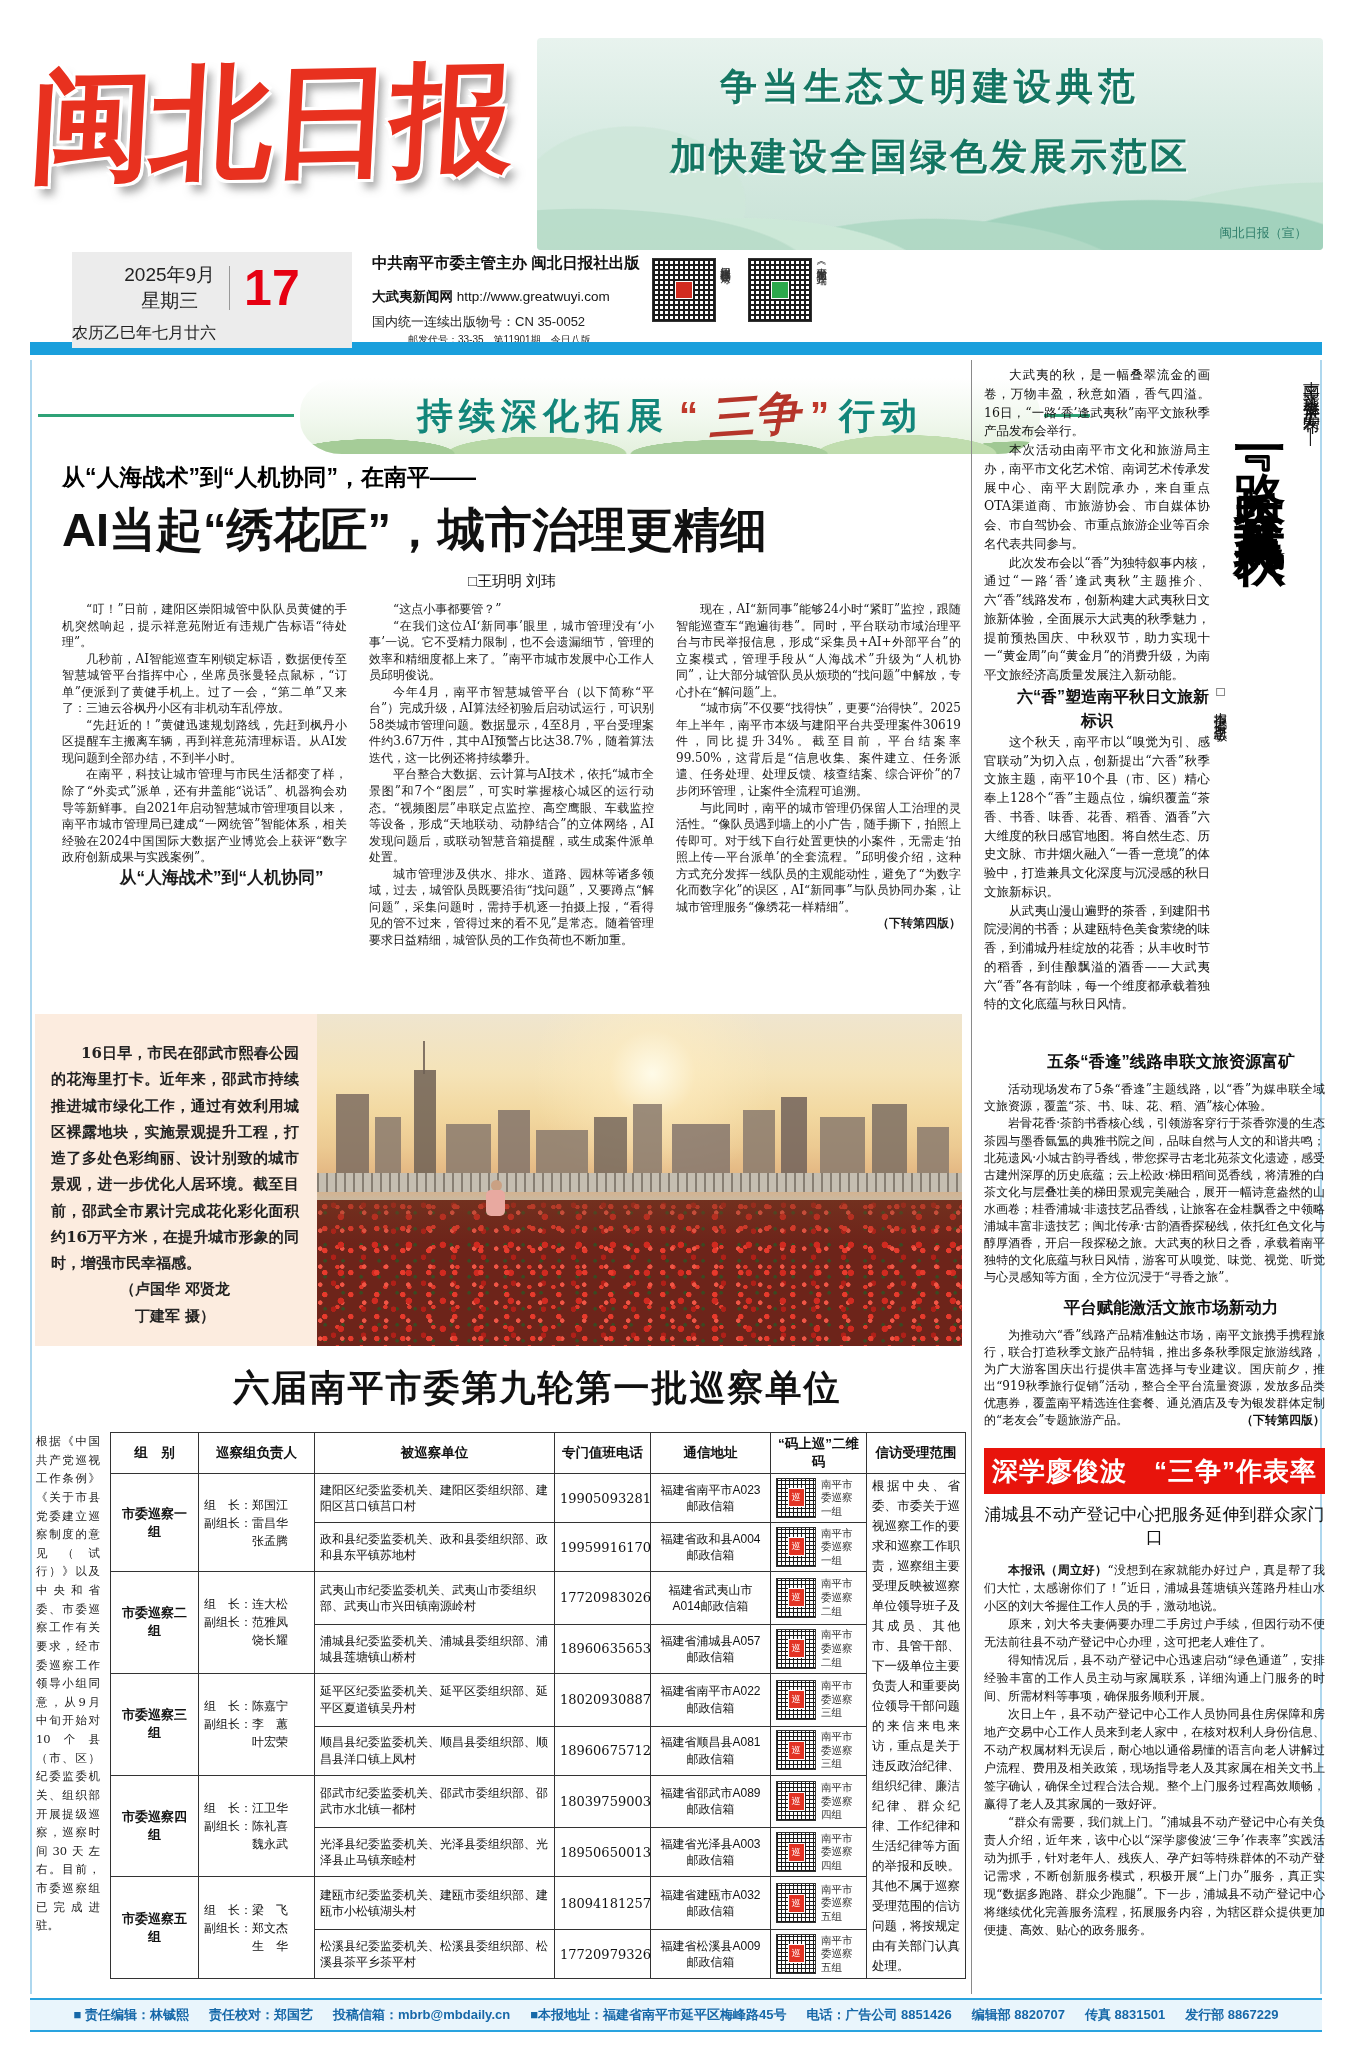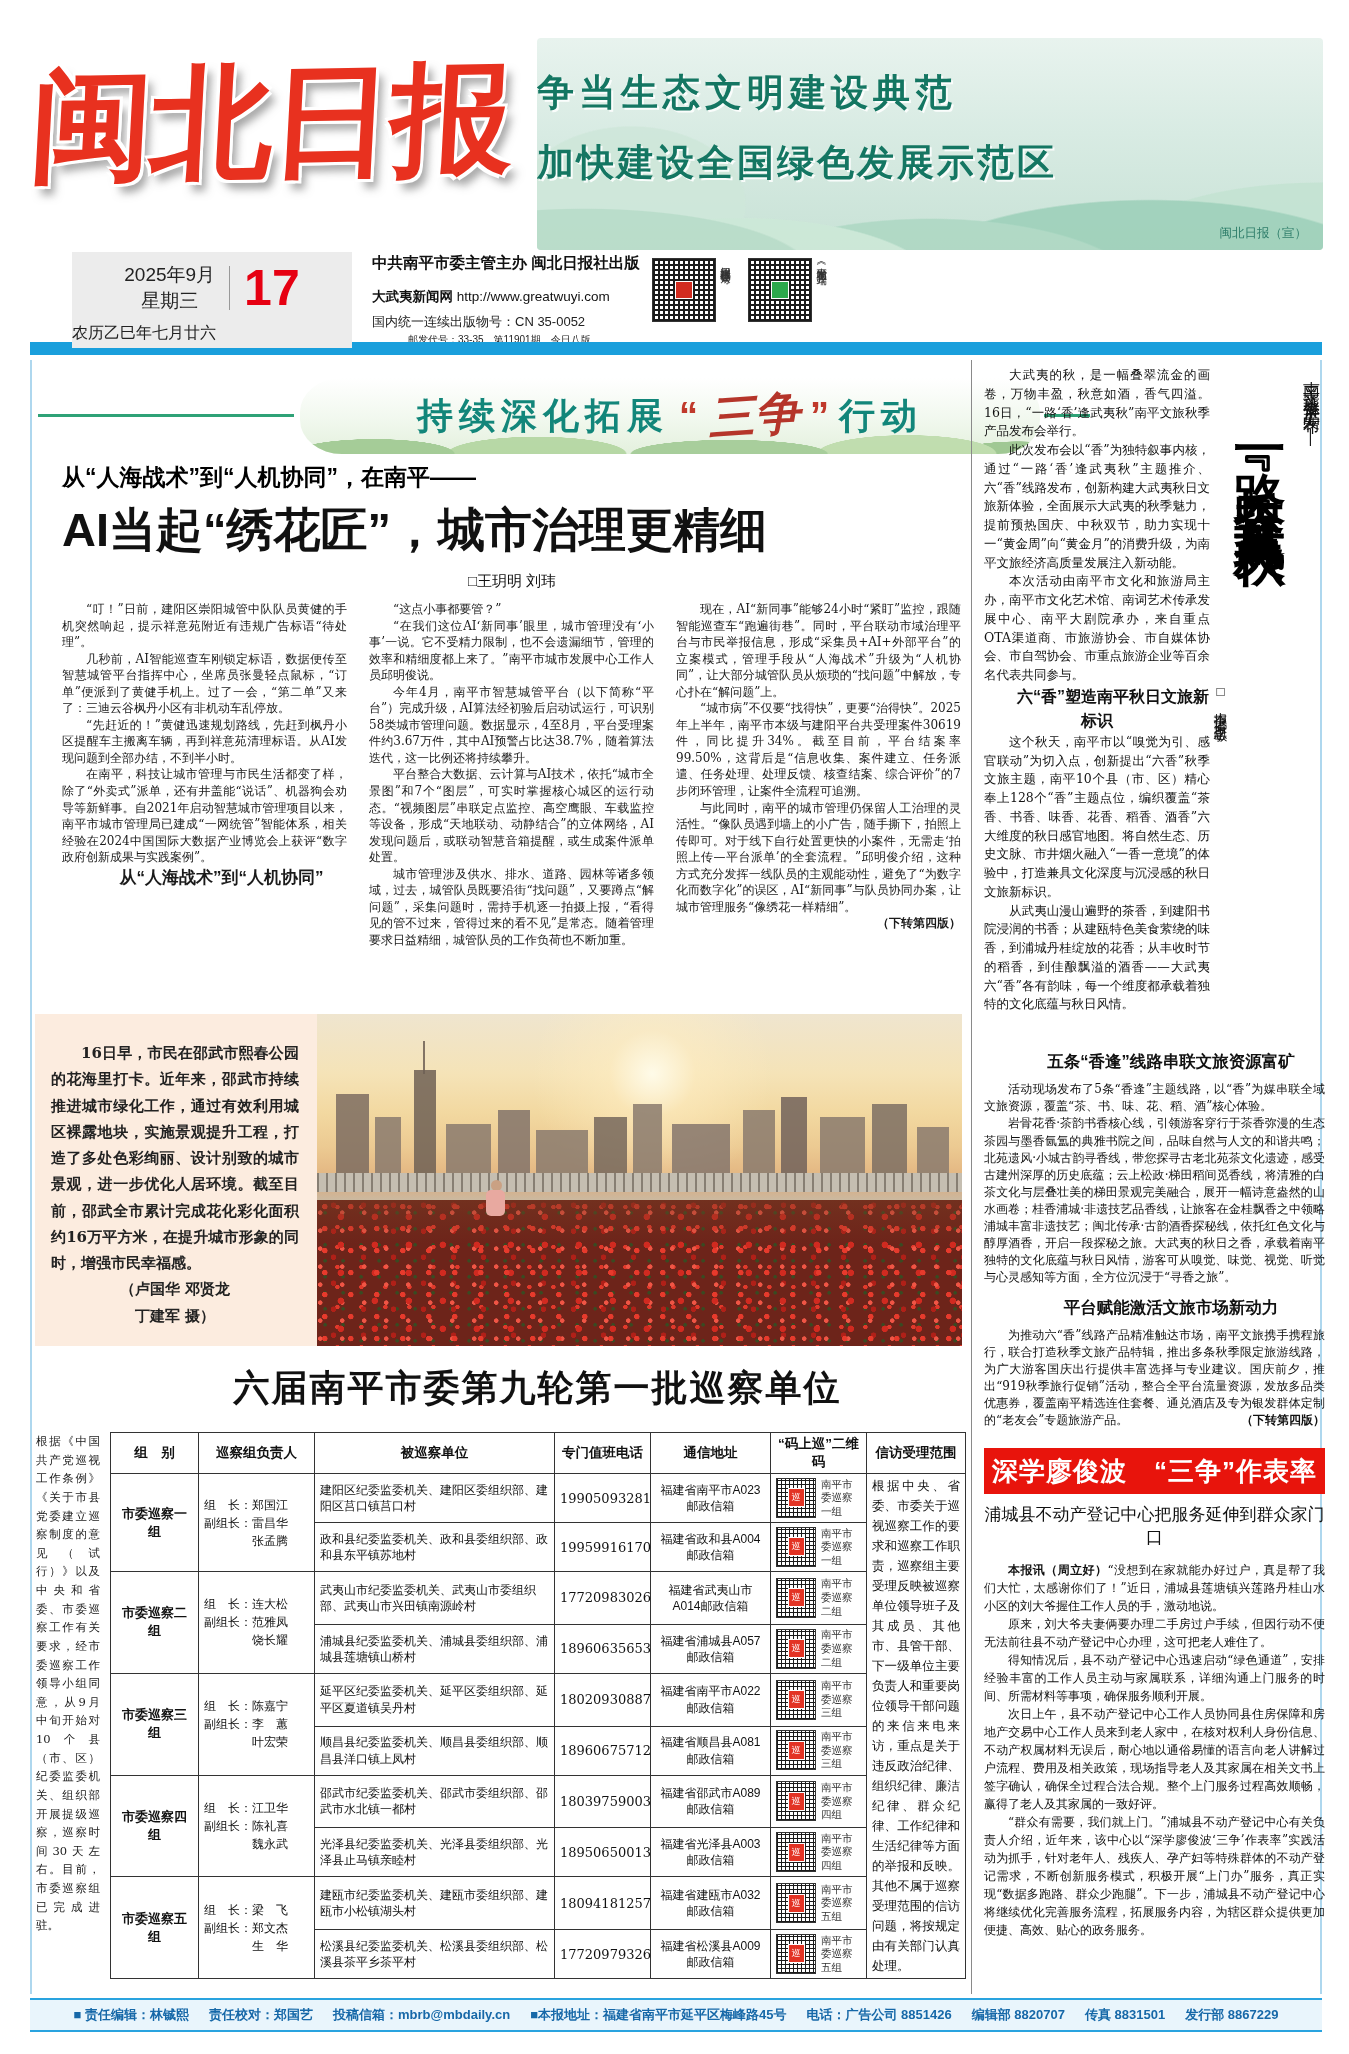--- a/index.html
+++ b/index.html
@@ -38,21 +38,21 @@
       background:linear-gradient(180deg,#e8f3ee 0%,#d8ebe3 45%,#c8e2d6 100%);}
   .top-banner .hills{position:absolute;inset:0;
       background:
         radial-gradient(48% 52% at 6% 112%, #b9dcc9 0 60%, transparent 61%),
         radial-gradient(42% 58% at 26% 120%, #cde8d8 0 60%, transparent 61%),
         radial-gradient(46% 64% at 50% 124%, #aed8c4 0 60%, transparent 61%),
         radial-gradient(54% 72% at 78% 120%, #9ed0ba 0 60%, transparent 61%),
         radial-gradient(40% 46% at 100% 96%, #c4e3d2 0 60%, transparent 61%),
         radial-gradient(24% 60% at 12% 78%, #cfe7da 0 60%, transparent 61%);
       opacity:.9;}
-  .banner-text{position:relative;z-index:2;padding-top:30px;}
+  .banner-text{position:relative;z-index:2;text-align:center;padding-top:24px;}
   .banner-l1{font-size:37px;font-weight:900;color:#147662;letter-spacing:5px;
       text-shadow:2px 2px 0 rgba(255,255,255,.85);}
   .banner-l2{font-size:37px;font-weight:900;color:#147662;letter-spacing:3px;margin-top:20px;
       text-shadow:2px 2px 0 rgba(255,255,255,.85);}
   .banner-credit{position:absolute;right:16px;bottom:8px;font-size:12.5px;color:#2e7d6a;z-index:2;}
 
   .blue-bar{left:30px;top:342px;width:1292px;height:13px;background:#1a9fdc;z-index:2;}
   .frame-l{left:30px;top:360px;width:2px;height:1634px;background:#aed7ee;}
   .frame-r{left:1320px;top:360px;width:2px;height:1634px;background:#aed7ee;}
 
@@ -492,22 +492,22 @@
     </table>
 
   <div class="abs divider-v"></div>
 
   <div class="abs side-top">
     <div class="s-kicker">南平文旅秋季产品发布——</div>
     <div class="s-title">一路『香』逢武夷秋</div>
     <div class="s-byline">□本报记者  李思敏</div>
     <div class="s-text">
       <p>大武夷的秋，是一幅叠翠流金的画卷，万物丰盈，秋意如酒，香气四溢。16日，“一路‘香’逢武夷秋”南平文旅秋季产品发布会举行。</p>
+      <p>本次活动由南平市文化和旅游局主办，南平市文化艺术馆、南词艺术传承发展中心、南平大剧院承办，来自重点OTA渠道商、市旅游协会、市自媒体协会、市自驾协会、市重点旅游企业等百余名代表共同参与。</p>
       <p>此次发布会以“香”为独特叙事内核，通过“一路‘香’逢武夷秋”主题推介、六“香”线路发布，创新构建大武夷秋日文旅新体验，全面展示大武夷的秋季魅力，提前预热国庆、中秋双节，助力实现十一“黄金周”向“黄金月”的消费升级，为南平文旅经济高质量发展注入新动能。</p>
-      <p>本次活动由南平市文化和旅游局主办，南平市文化艺术馆、南词艺术传承发展中心、南平大剧院承办，来自重点OTA渠道商、市旅游协会、市自媒体协会、市自驾协会、市重点旅游企业等百余名代表共同参与。</p>
       <p class="s-sub">六“香”塑造南平秋日文旅新标识</p>
       <p>这个秋天，南平市以“嗅觉为引、感官联动”为切入点，创新提出“六香”秋季文旅主题，南平10个县（市、区）精心奉上128个“香”主题点位，编织覆盖“茶香、书香、味香、花香、稻香、酒香”六大维度的秋日感官地图。将自然生态、历史文脉、市井烟火融入“一香一意境”的体验中，打造兼具文化深度与沉浸感的秋日文旅新标识。</p>
       <p>从武夷山漫山遍野的茶香，到建阳书院浸润的书香；从建瓯特色美食萦绕的味香，到浦城丹桂绽放的花香；从丰收时节的稻香，到佳酿飘溢的酒香——大武夷六“香”各有韵味，每一个维度都承载着独特的文化底蕴与秋日风情。</p>
     </div>
     <div class="s-wide">
       <p class="s-sub">五条“香逢”线路串联文旅资源富矿</p>
       <p>活动现场发布了5条“香逢”主题线路，以“香”为媒串联全域文旅资源，覆盖“茶、书、味、花、稻、酒”核心体验。</p>
       <p>岩骨花香·茶韵书香核心线，引领游客穿行于茶香弥漫的生态茶园与墨香氤氲的典雅书院之间，品味自然与人文的和谐共鸣；北苑遗风·小城古韵寻香线，带您探寻古老北苑茶文化遗迹，感受古建州深厚的历史底蕴；云上松政·梯田稻间觅香线，将清雅的白茶文化与层叠壮美的梯田景观完美融合，展开一幅诗意盎然的山水画卷；桂香浦城·非遗技艺品香线，让旅客在金桂飘香之中领略浦城丰富非遗技艺；闽北传承·古韵酒香探秘线，依托红色文化与醇厚酒香，开启一段探秘之旅。大武夷的秋日之香，承载着南平独特的文化底蕴与秋日风情，游客可从嗅觉、味觉、视觉、听觉与心灵感知等方面，全方位沉浸于“寻香之旅”。</p>
       <p class="s-sub">平台赋能激活文旅市场新动力</p>
       <p><span>为推动六“香”线路产品精准触达市场，南平文旅携手携程旅行，联合打造秋季文旅产品特辑，推出多条秋季限定旅游线路，为广大游客国庆出行提供丰富选择与专业建议。国庆前夕，推出“919秋季旅行促销”活动，整合全平台流量资源，发放多品类优惠券，覆盖南平精选连住套餐、通兑酒店及专为银发群体定制的“老友会”专题旅游产品。</span><span class="jump-inline">（下转第四版）</span></p>

